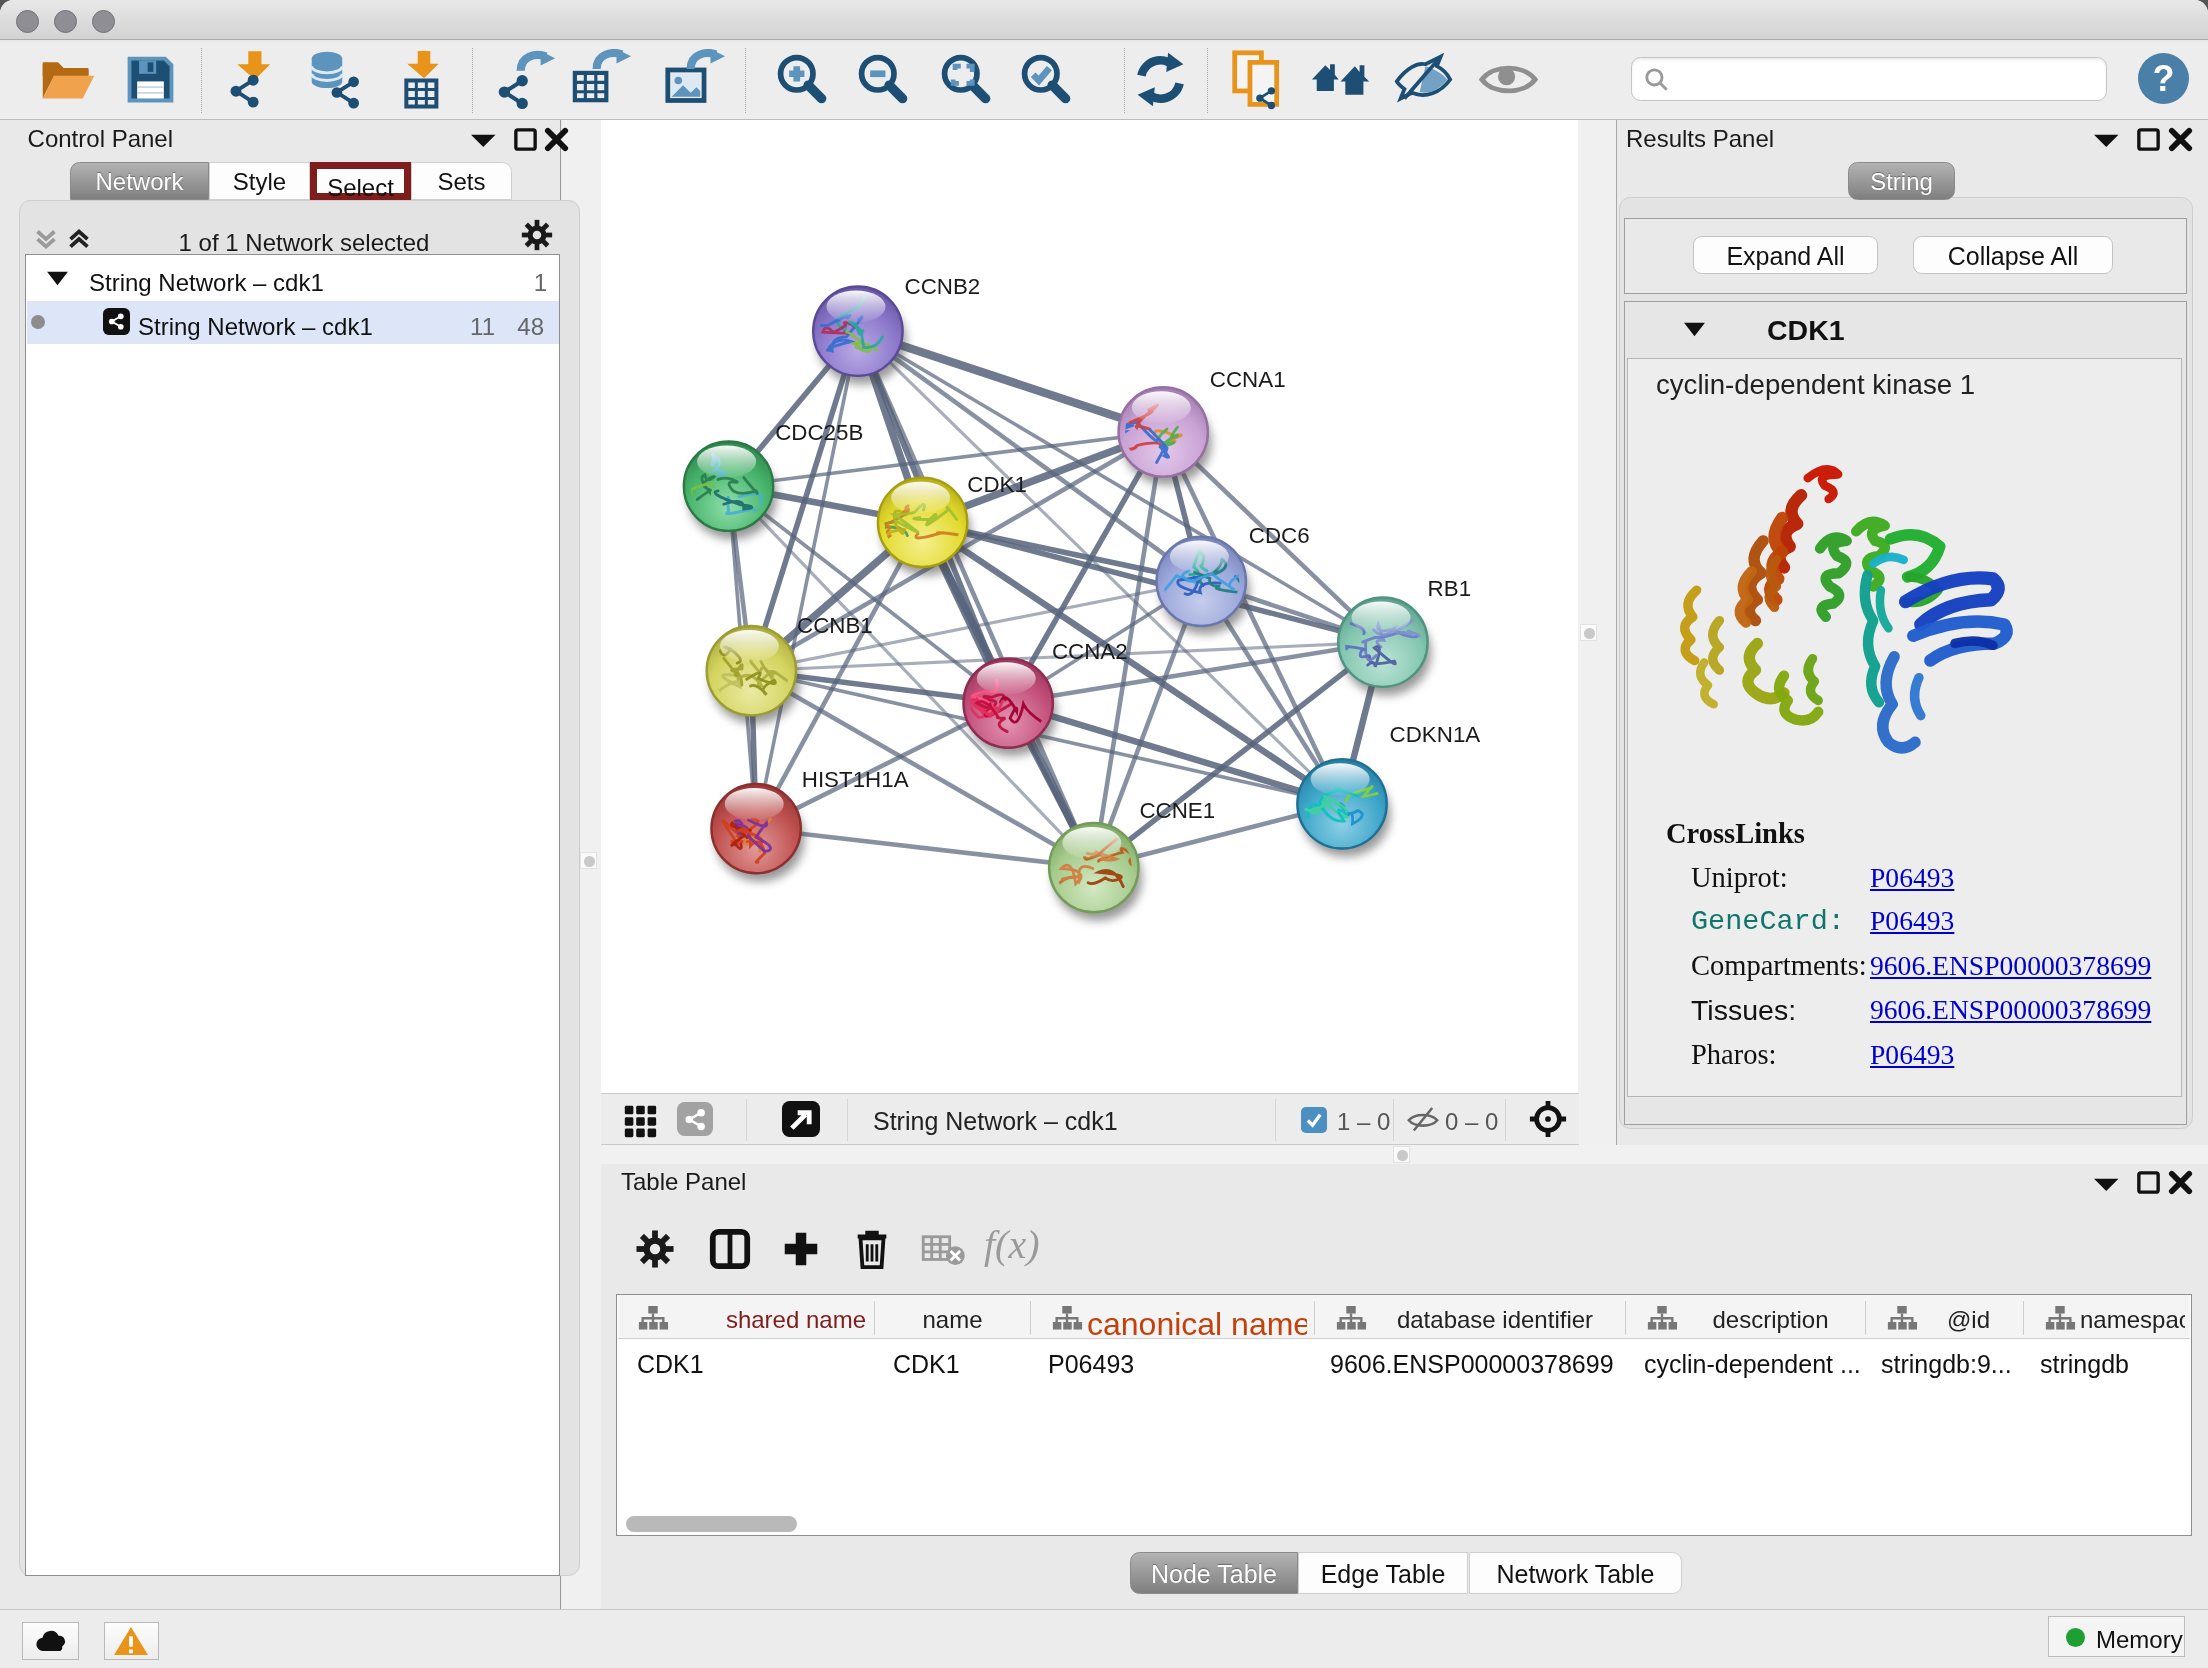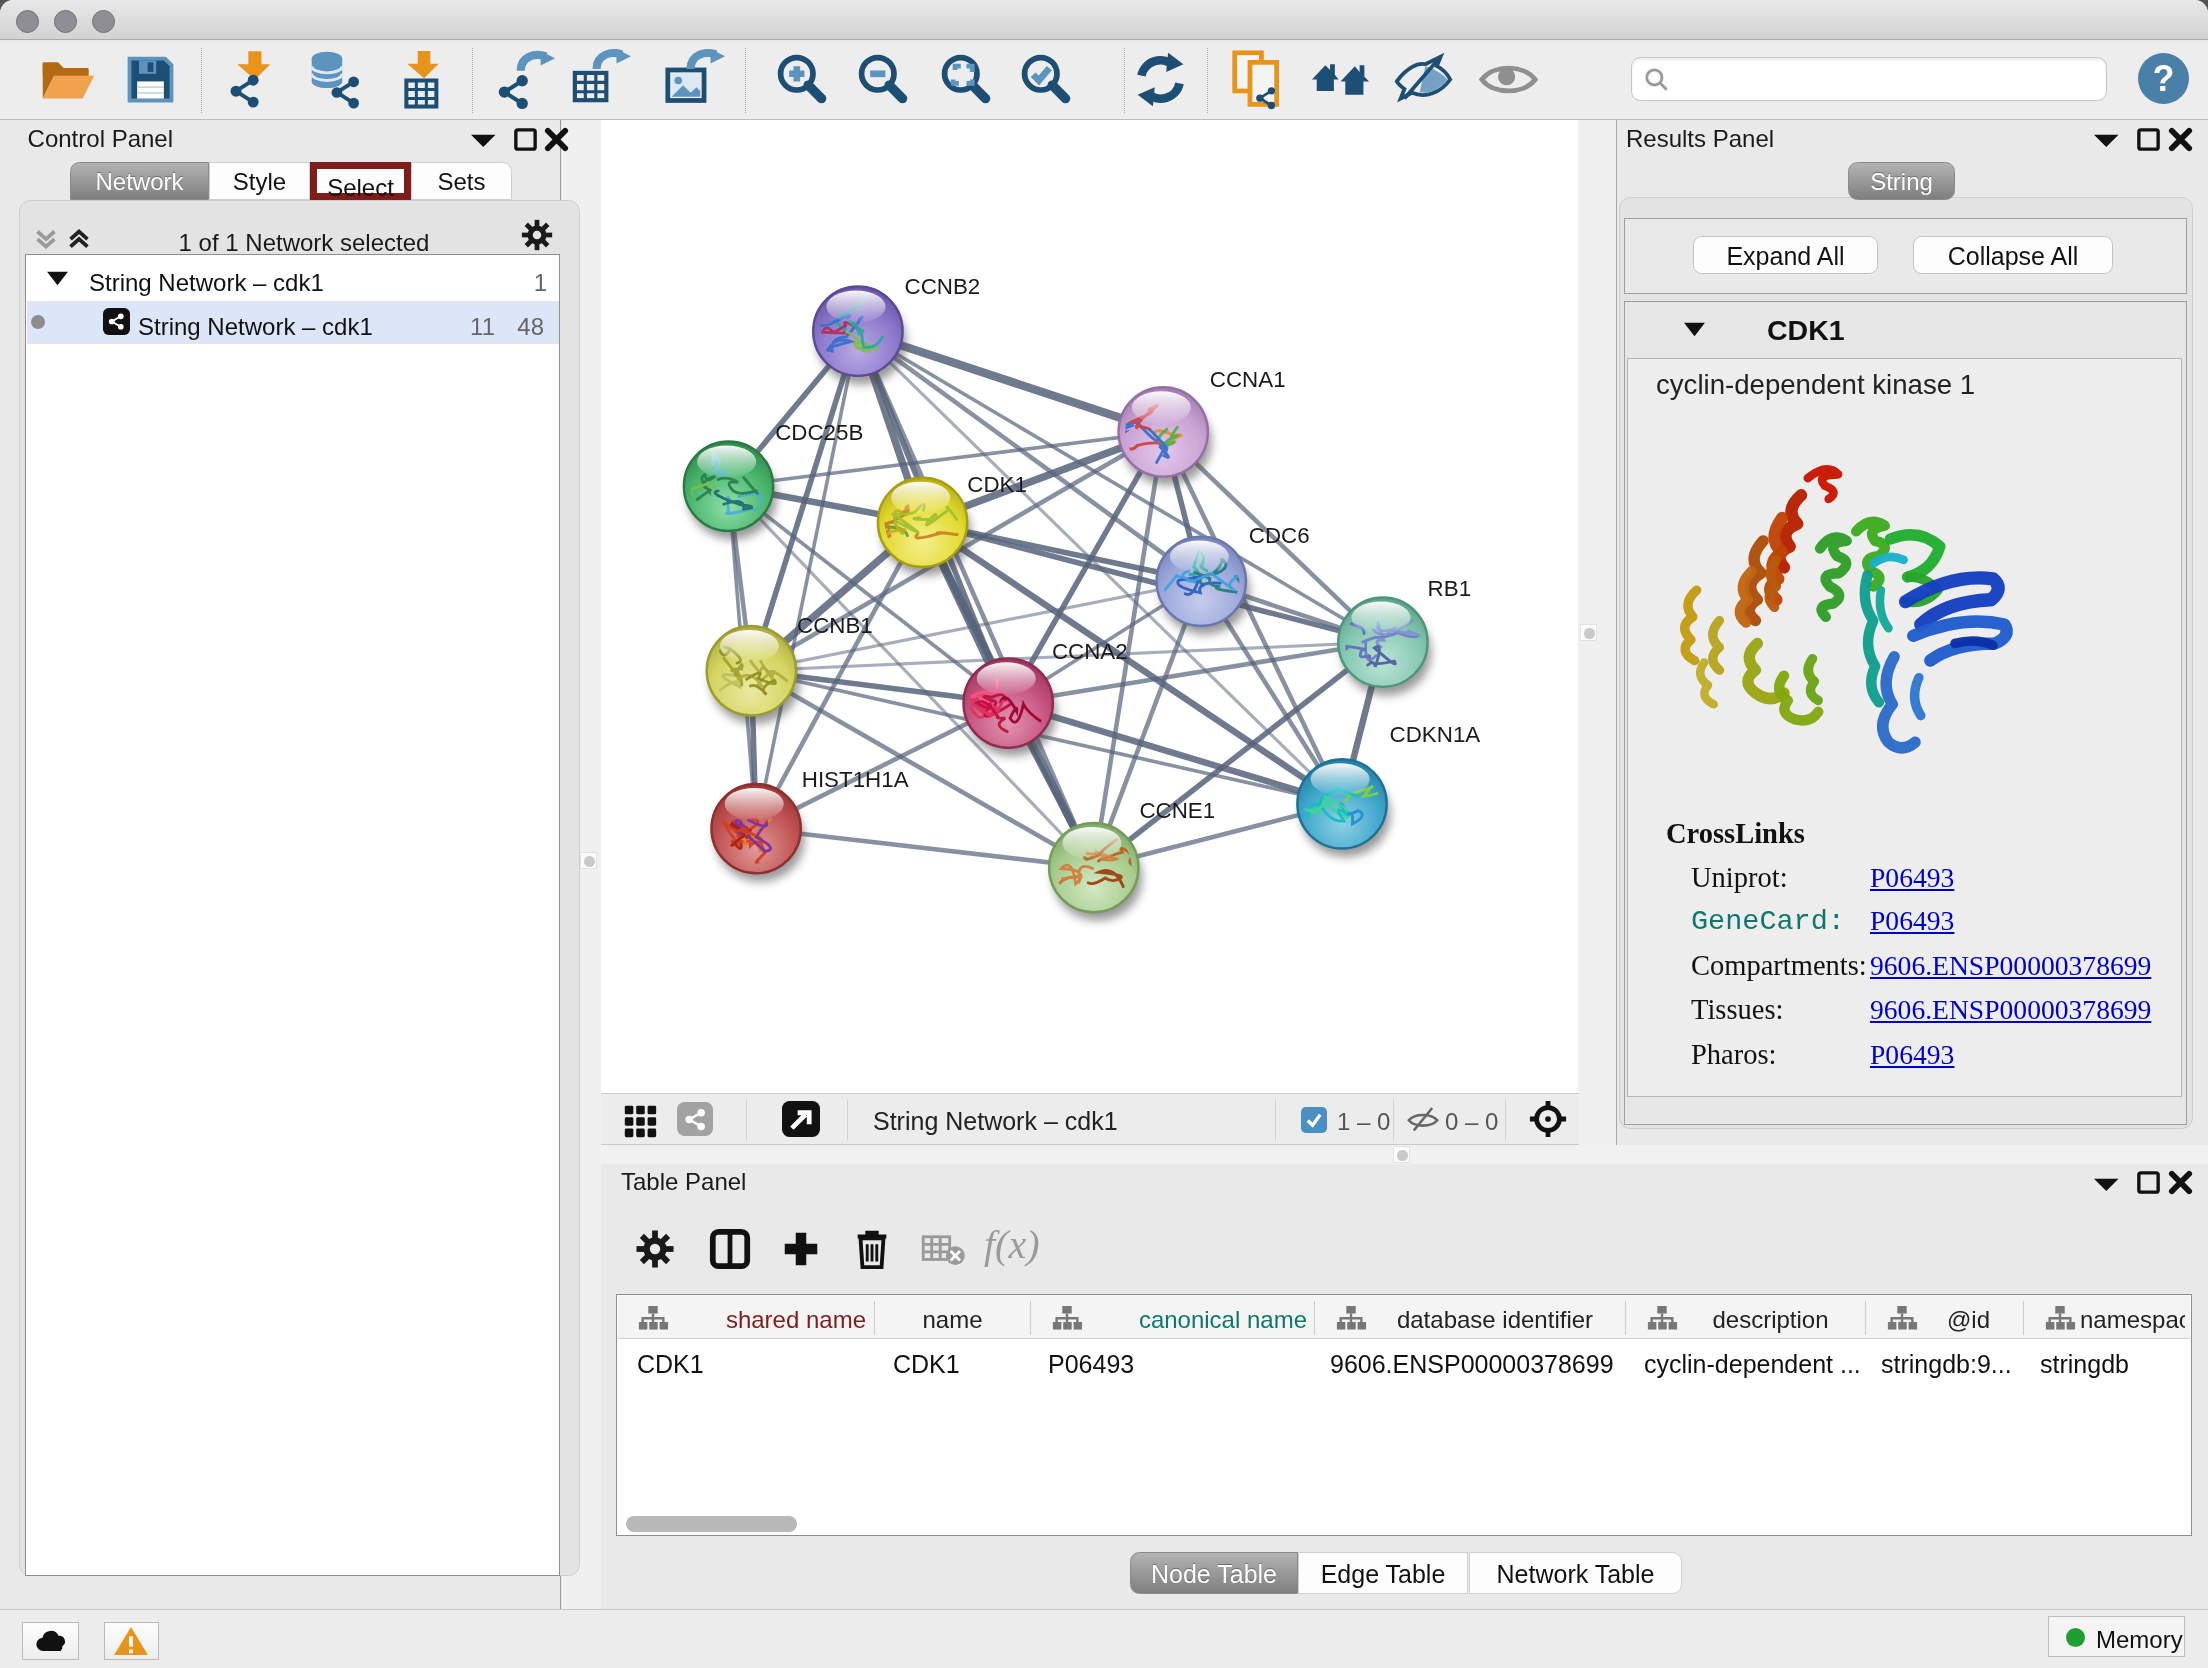--- a/index.html
+++ b/index.html
@@ -598,21 +598,21 @@
       <path d="M236 210 q-16 28 -2 50 q-18 22 -4 40 q14 12 28 0" fill="none" stroke="#2b6ac8" stroke-width="12" stroke-opacity="0.96" stroke-linecap="round" stroke-linejoin="round"></path>
       <path d="M262 232 q-10 22 2 40" fill="none" stroke="#2e77d0" stroke-width="10" stroke-opacity="0.96" stroke-linecap="round" stroke-linejoin="round"></path>
     </svg>
     <div style="position:absolute;left:1666px;top:818px;font-size:28.5px;font-weight:bold;color:#111;font-family:'Liberation Serif',serif">CrossLinks</div>
     <div style="position:absolute;left:1691px;top:862px;font-size:28.5px;color:#111;font-family:'Liberation Serif',serif">Uniprot:</div>
     <div style="position:absolute;left:1870px;top:862px;font-size:27.6px;color:#0000cc;text-decoration:underline;font-family:'Liberation Serif',serif">P06493</div>
     <div style="position:absolute;left:1691px;top:905px;font-size:28.5px;color:#0f766e;font-family:Liberation Mono, monospace">GeneCard:</div>
     <div style="position:absolute;left:1870px;top:905px;font-size:27.6px;color:#0000cc;text-decoration:underline;font-family:'Liberation Serif',serif">P06493</div>
     <div style="position:absolute;left:1691px;top:950px;font-size:28.5px;color:#111;font-family:'Liberation Serif',serif">Compartments:</div>
     <div style="position:absolute;left:1870px;top:950px;font-size:27.6px;color:#0000cc;text-decoration:underline;font-family:'Liberation Serif',serif">9606.ENSP00000378699</div>
-    <div style="position:absolute;left:1691px;top:994px;font-size:28.5px;color:#111;font-family:Liberation Serif, serif">Tissues:</div>
+    <div style="position:absolute;left:1691px;top:994px;font-size:28.5px;color:#111;font-family:Liberation Sans, sans-serif">Tissues:</div>
     <div style="position:absolute;left:1870px;top:994px;font-size:27.6px;color:#0000cc;text-decoration:underline;font-family:'Liberation Serif',serif">9606.ENSP00000378699</div>
     <div style="position:absolute;left:1691px;top:1039px;font-size:28.5px;color:#111;font-family:'Liberation Serif',serif">Pharos:</div>
     <div style="position:absolute;left:1870px;top:1039px;font-size:27.6px;color:#0000cc;text-decoration:underline;font-family:'Liberation Serif',serif">P06493</div>
   <div style="position:absolute;left:601px;top:1164px;width:1607px;height:445px;background:#e9e9e9"></div>
   <div style="position:absolute;left:621px;top:1168px;font-size:24px;color:#1a1a1a">Table Panel</div>
     <svg style="position:absolute;left:2092px;top:1176px" width="28.5" height="17" viewBox="0 0 30 18">
       <path d="M2 3 h26 L15 16 z" fill="#111"></path>
     </svg>
     <svg style="position:absolute;left:2135px;top:1169px" width="27" height="27" viewBox="0 0 28 28">
       <rect x="4" y="4" width="20" height="20" fill="none" stroke="#111" stroke-width="3.5" rx="2"></rect>
@@ -670,21 +670,21 @@
     <div style="position:absolute;left:874px;top:1301px;width:0;height:34px;border-left:1.9px solid #cccccc"></div>
     <div style="position:absolute;left:882px;top:1306px;width:141px;text-align:center;font-size:24px;color:#222;white-space:nowrap;overflow:hidden">name</div>
     <div style="position:absolute;left:1030px;top:1301px;width:0;height:34px;border-left:1.9px solid #cccccc"></div>
     <svg style="position:absolute;left:1051px;top:1304px" width="32" height="28.5" viewBox="0 0 34 30">
       <rect x="12" y="2" width="10" height="8" fill="#777"></rect>
       <rect x="2" y="19" width="9" height="8" fill="#777"></rect>
       <rect x="13" y="19" width="9" height="8" fill="#777"></rect>
       <rect x="24" y="19" width="9" height="8" fill="#777"></rect>
       <path d="M17 10 v5 M6 19 v-4 h22 v4 M17 15 v4" stroke="#777" stroke-width="2.5" fill="none"></path>
     </svg>
-    <div style="position:absolute;left:1087px;top:1306px;width:220px;text-align:right;font-size:24px;color:#0f766e;white-space:nowrap;overflow:hidden">canonical name</div>
+    <div style="position:absolute;left:1087px;top:1306px;width:220px;text-align:right;font-size:32px;color:#c2410c;white-space:nowrap;overflow:hidden">canonical name</div>
     <div style="position:absolute;left:1314px;top:1301px;width:0;height:34px;border-left:1.9px solid #cccccc"></div>
     <svg style="position:absolute;left:1335px;top:1304px" width="32" height="28.5" viewBox="0 0 34 30">
       <rect x="12" y="2" width="10" height="8" fill="#777"></rect>
       <rect x="2" y="19" width="9" height="8" fill="#777"></rect>
       <rect x="13" y="19" width="9" height="8" fill="#777"></rect>
       <rect x="24" y="19" width="9" height="8" fill="#777"></rect>
       <path d="M17 10 v5 M6 19 v-4 h22 v4 M17 15 v4" stroke="#777" stroke-width="2.5" fill="none"></path>
     </svg>
     <div style="position:absolute;left:1372px;top:1306px;width:246px;text-align:center;font-size:24px;color:#222;white-space:nowrap;overflow:hidden">database identifier</div>
     <div style="position:absolute;left:1625px;top:1301px;width:0;height:34px;border-left:1.9px solid #cccccc"></div>

